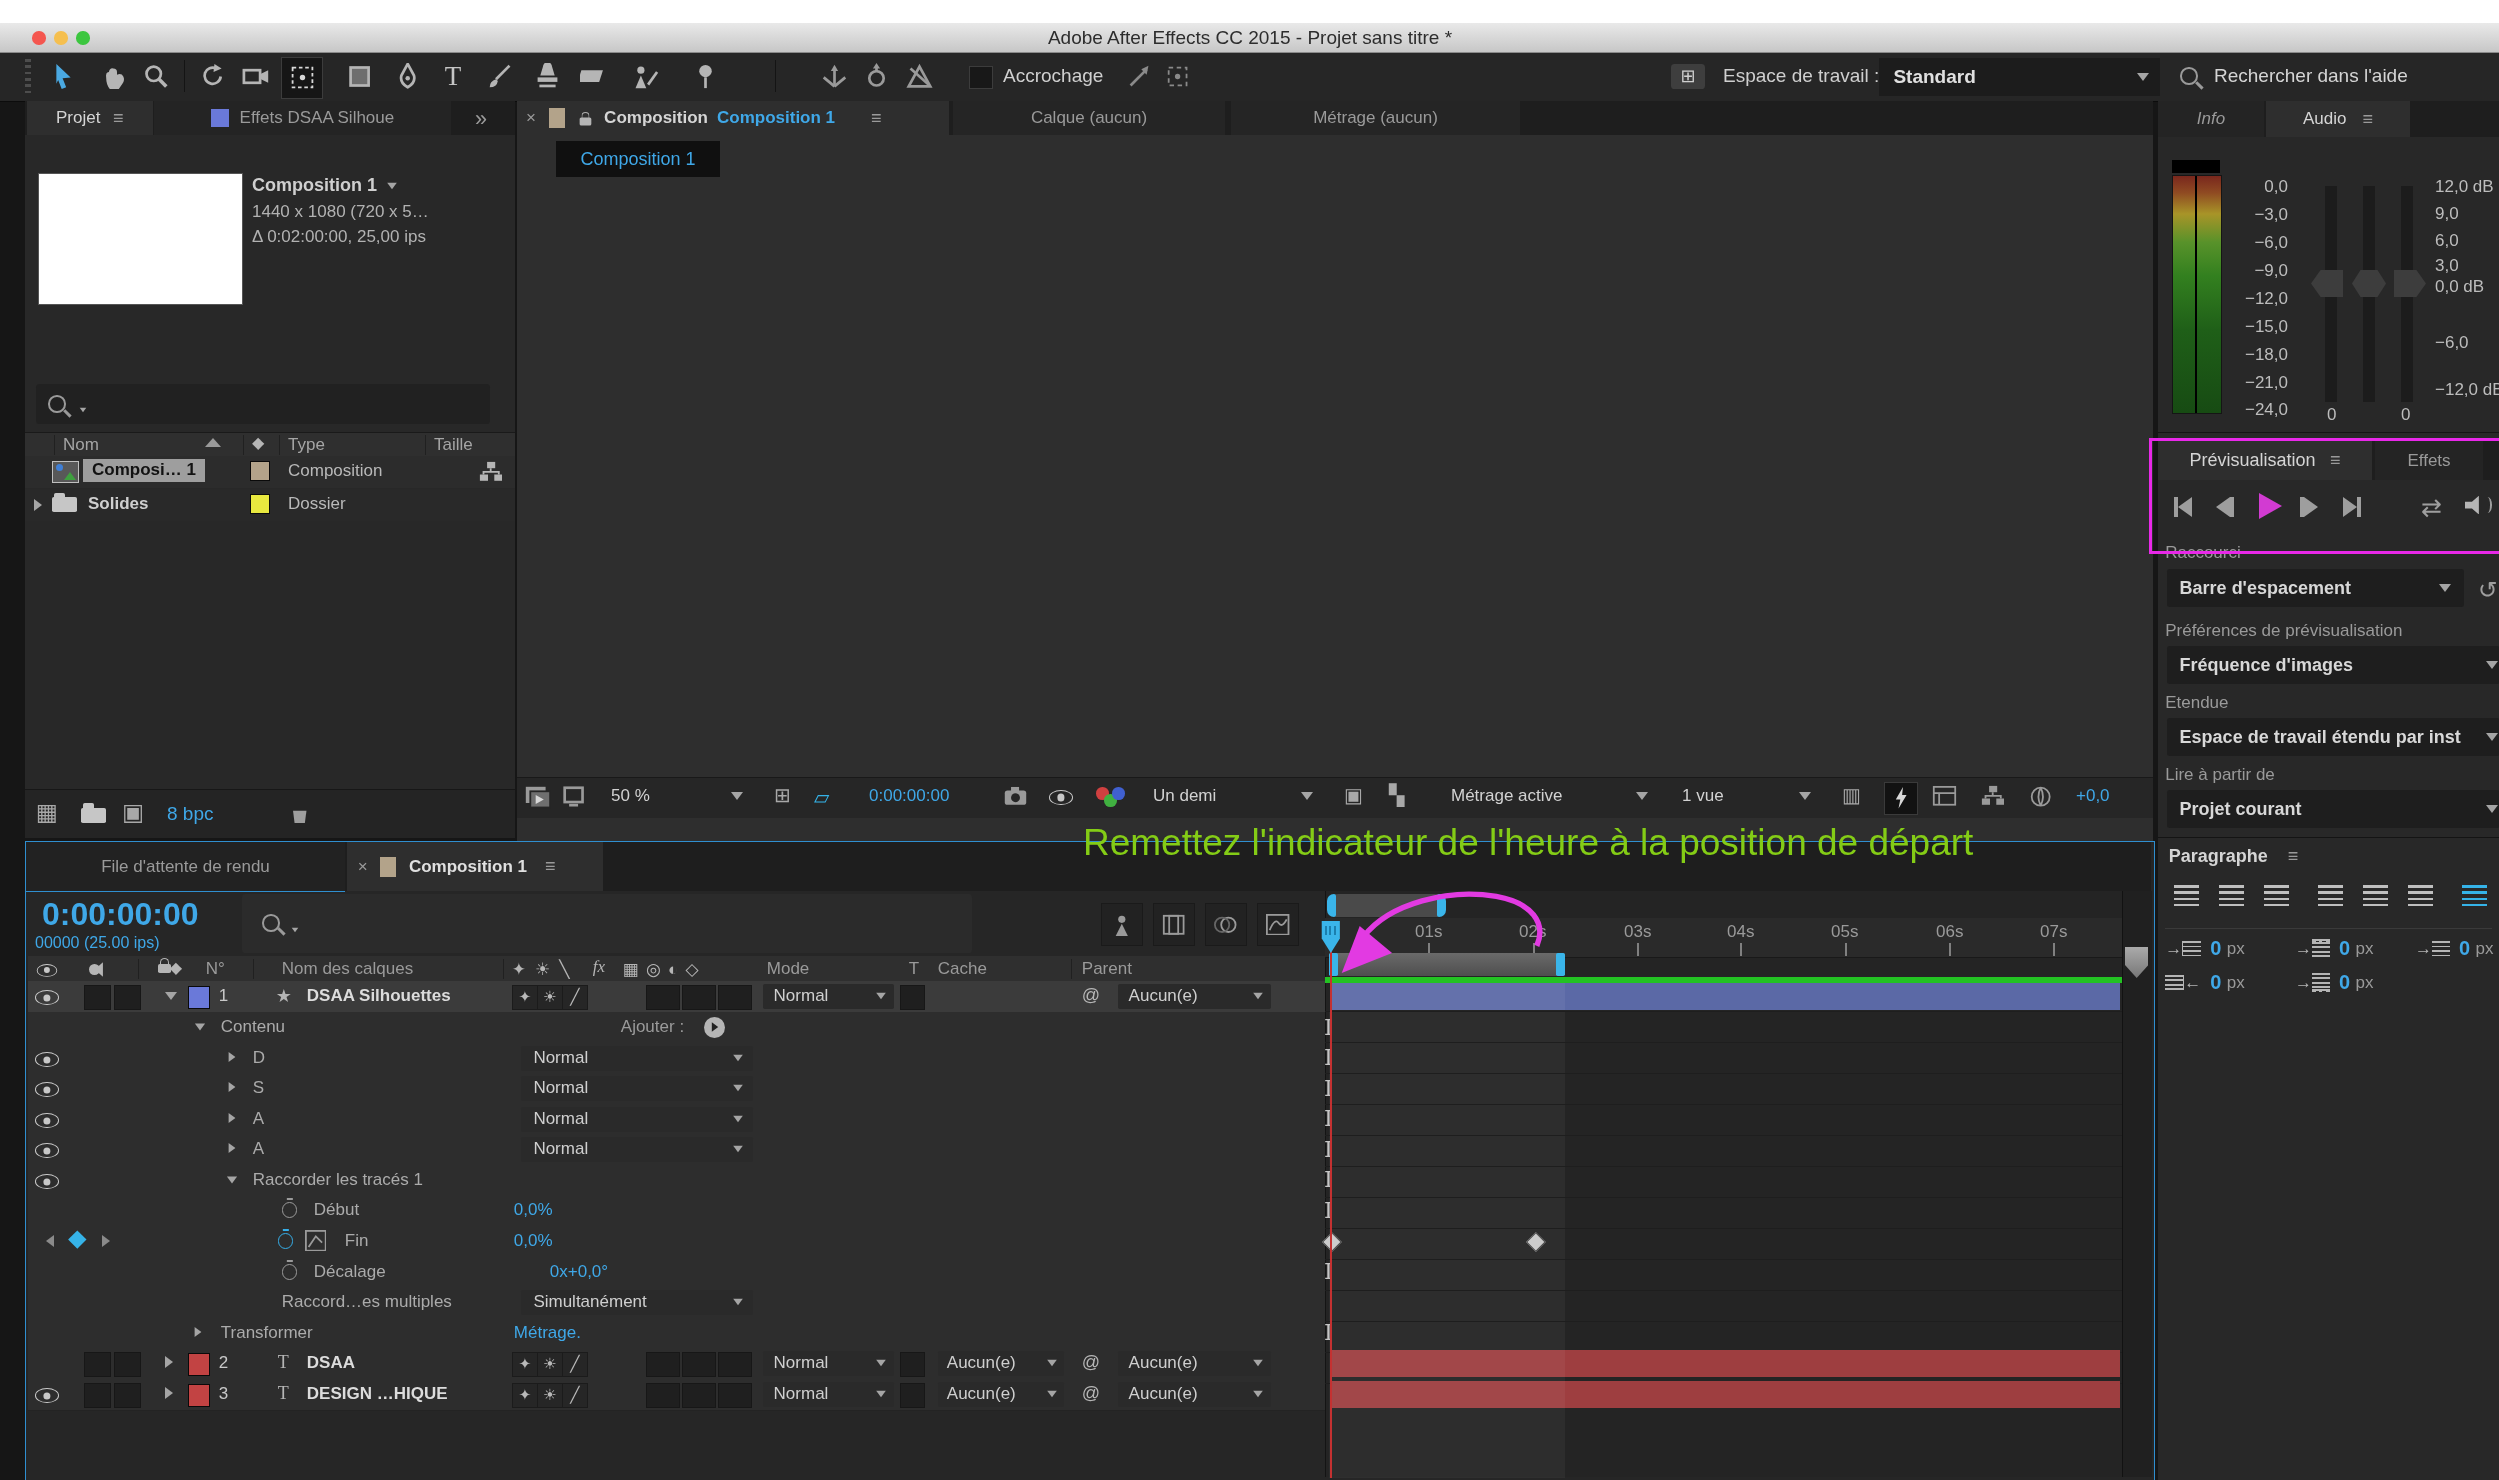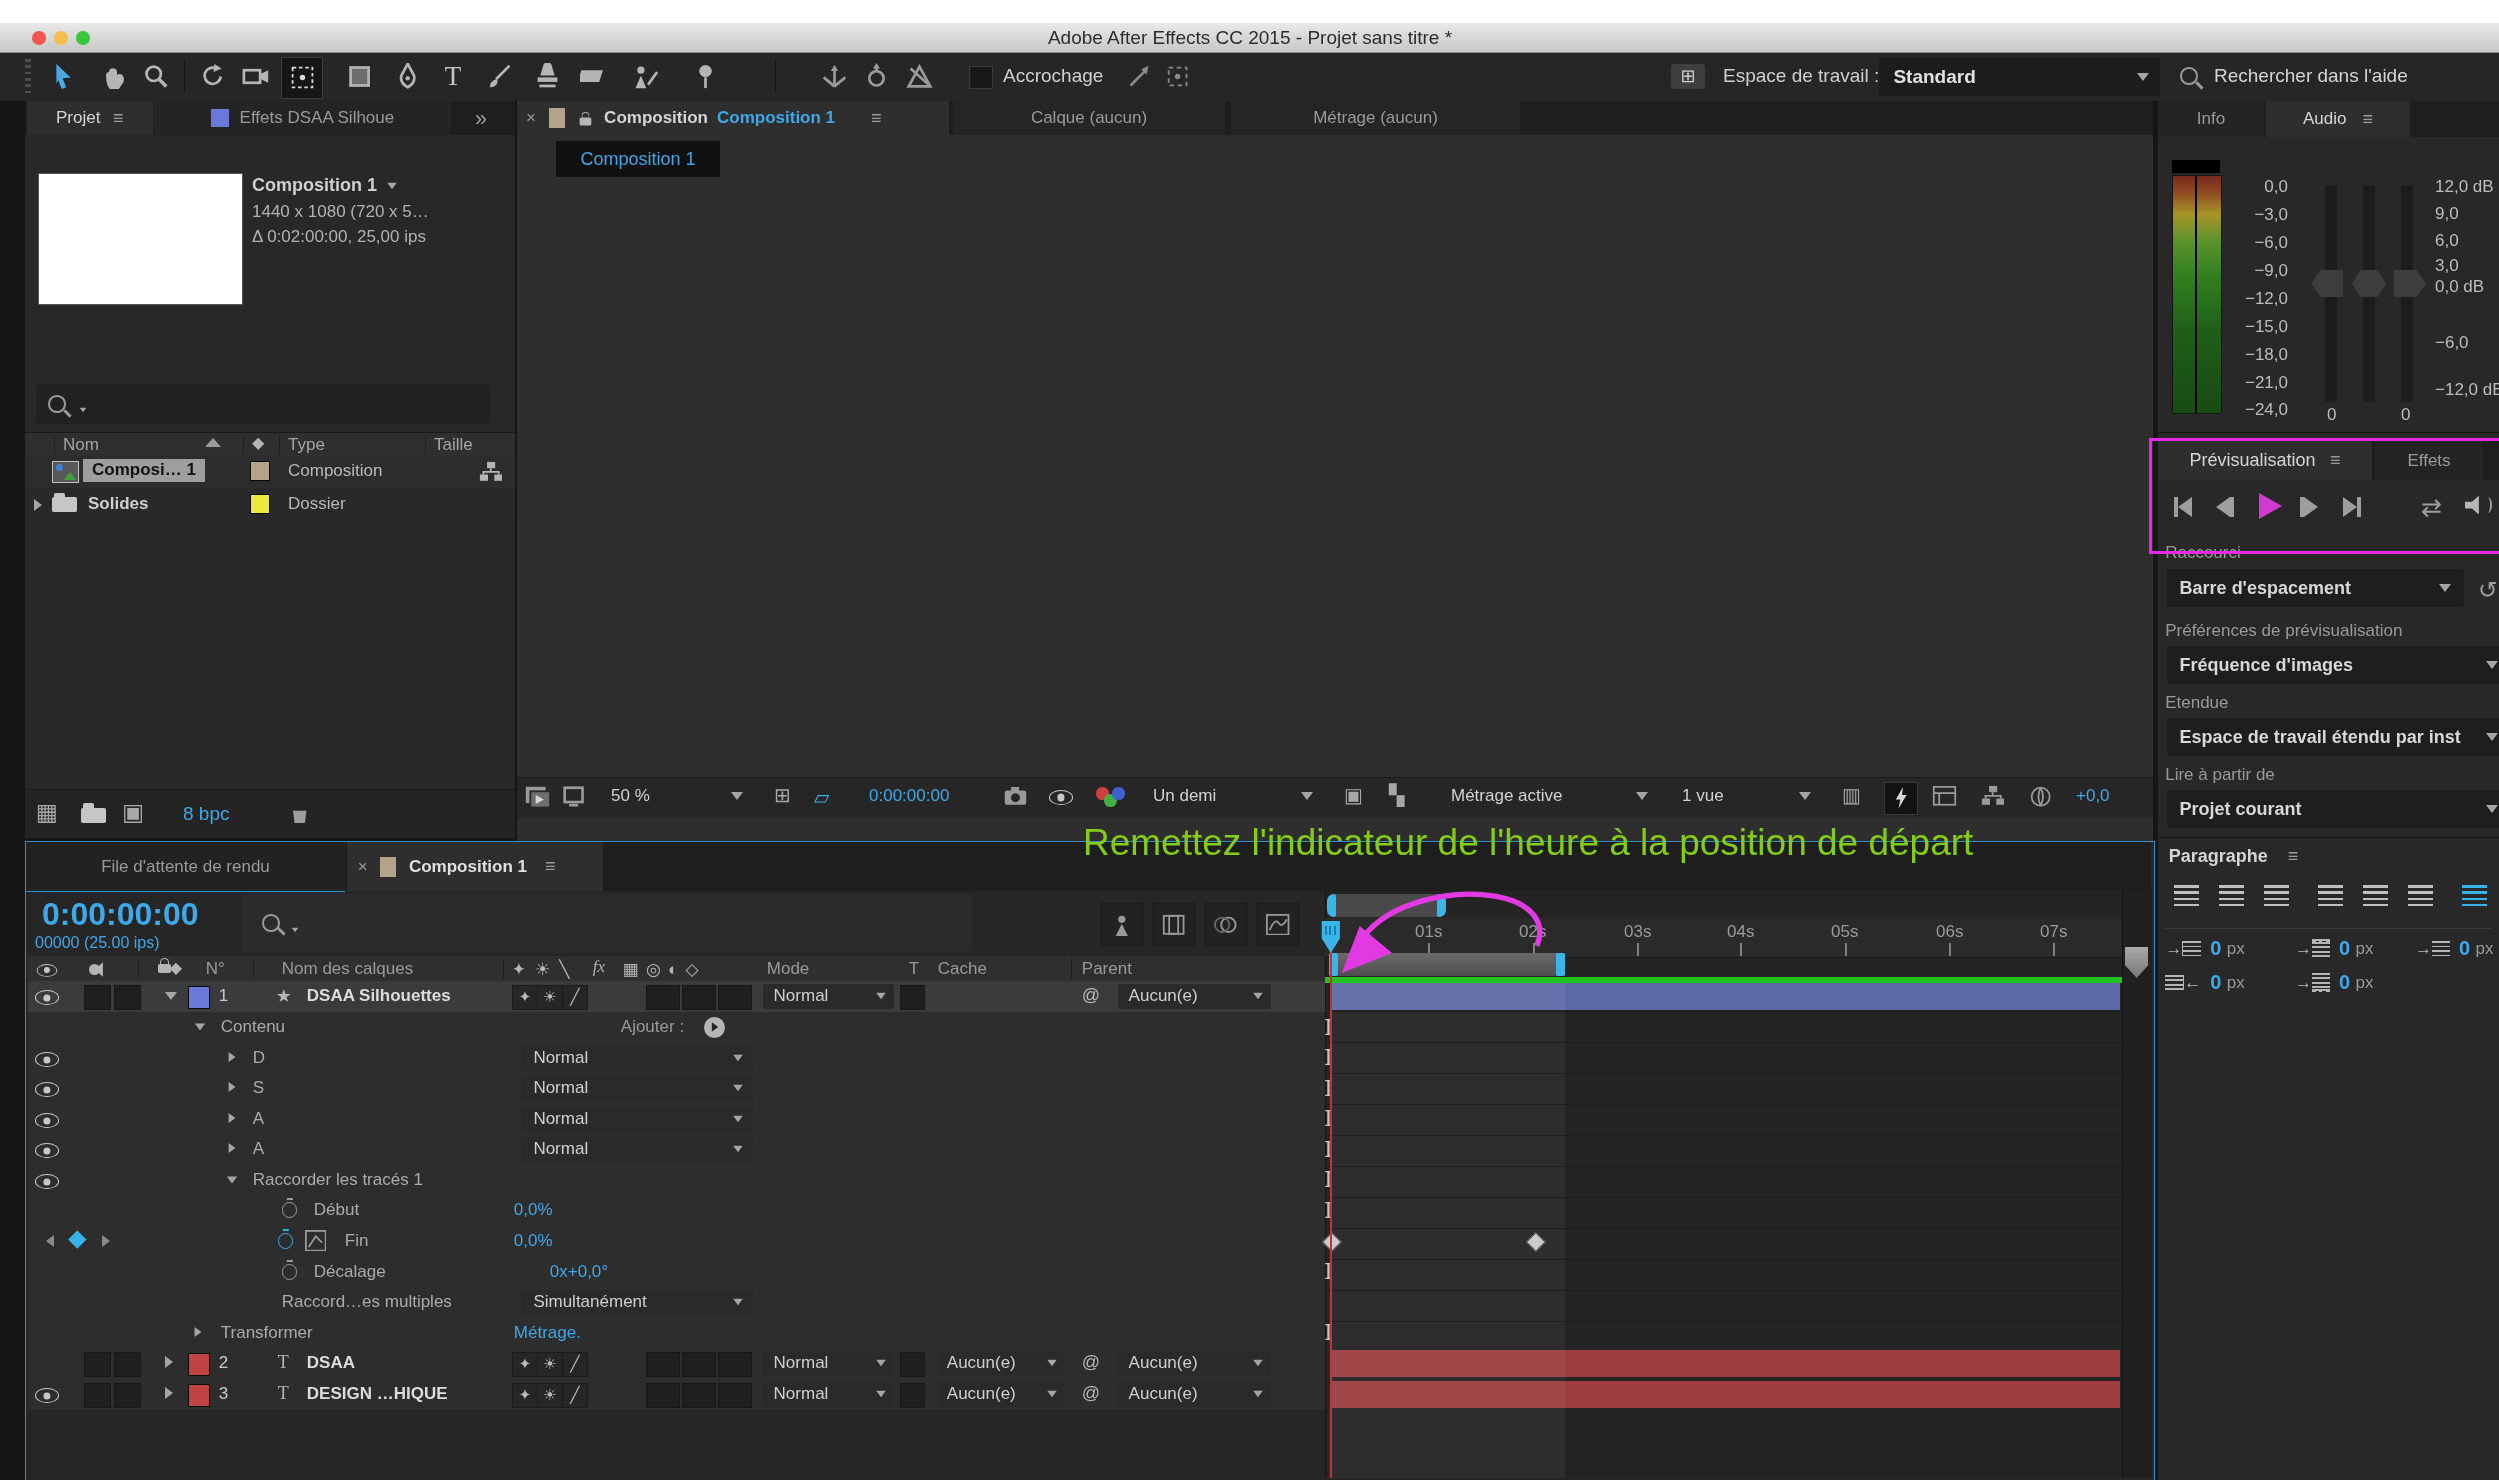--- a/index.html
+++ b/index.html
@@ -269,21 +269,21 @@
       <span class="abs ico-folder" style="left:27px;top:2.7px;"></span>
       <span class="abs" style="left:63px;top:5.4px;color:#cfcfcf;font-weight:bold;">Solides</span>
       <span class="swatch" style="left:225px;top:5.4px;width:18px;height:18px;background:#e8e83f;"></span>
       <span class="abs" style="left:263px;top:5.4px;color:#b9b9b9;">Dossier</span>
     </div>
 
     <div class="abs" style="left:0;top:688px;width:490px;height:49px;background:#242424;border-top:0.9px solid #171717;">
       <span class="abs gi" style="left:10.8px;top:10.8px;font-size:23.4px;">▦</span>
       <span class="abs ico-folder" style="left:56px;top:12.6px;"></span>
       <span class="abs gi" style="left:97px;top:10.8px;font-size:23.4px;">▣</span>
-      <span class="abs blue" style="left:158px;top:12.6px;font-size:19px;">8 bpc</span>
+      <span class="abs blue" style="left:142px;top:12.6px;font-size:19px;">8 bpc</span>
       <span class="abs ico-trash" style="left:237px;top:12.6px;"></span>
     </div>
   </div>
 
   <div class="panel" style="left:517px;top:101px;width:1636px;height:740px;background:#2e2e2e;">
     <div class="abs" style="left:0;top:0;width:1636px;height:34px;background:#1e1e1e;">
       <div class="tab active" style="left:0;width:432px;justify-content:flex-start;">
         <span style="margin-left:9px;color:#9a9a9a;">×</span>
         <span style="width:16px;height:20px;background:#b3a38a;margin-left:12.6px;"></span>
         <span class="ico-lock" style="margin-left:14.4px;transform:scale(.9);"></span>
@@ -371,21 +371,21 @@
             <path d="M13 3 Q18 13 13 23 M13 3 Q8 13 13 23" fill="none" stroke="#9a9a9a" stroke-width="2"></path>
           </svg>
         </span>
       <span class="abs blue" style="left:1559px;top:8px;">+0,0</span>
     </div>
   </div>
 
   <div class="panel" style="left:2158px;top:101px;width:342px;height:1379px;">
 
     <div class="abs" style="left:0;top:0;width:342px;height:36px;background:#1e1e1e;">
-      <div class="tab" style="left:0;width:106px;background:#242424;">
+      <div class="tab" style="left:0;width:106px;background:#242424;font-style:italic;">
         <span>Info</span>
       </div>
       <div class="tab active" style="left:108px;width:144px;">
         <span>Audio</span>
         <span class="menu-icon" style="margin-left:16px;">≡</span>
       </div>
     </div>
 
     <div class="abs" style="left:13.5px;top:59px;width:48px;height:12.6px;background:#000;"></div>
     <div class="abs vu" style="left:13.5px;top:74px;width:48px;height:237px;border:0.9px solid #151515;">

